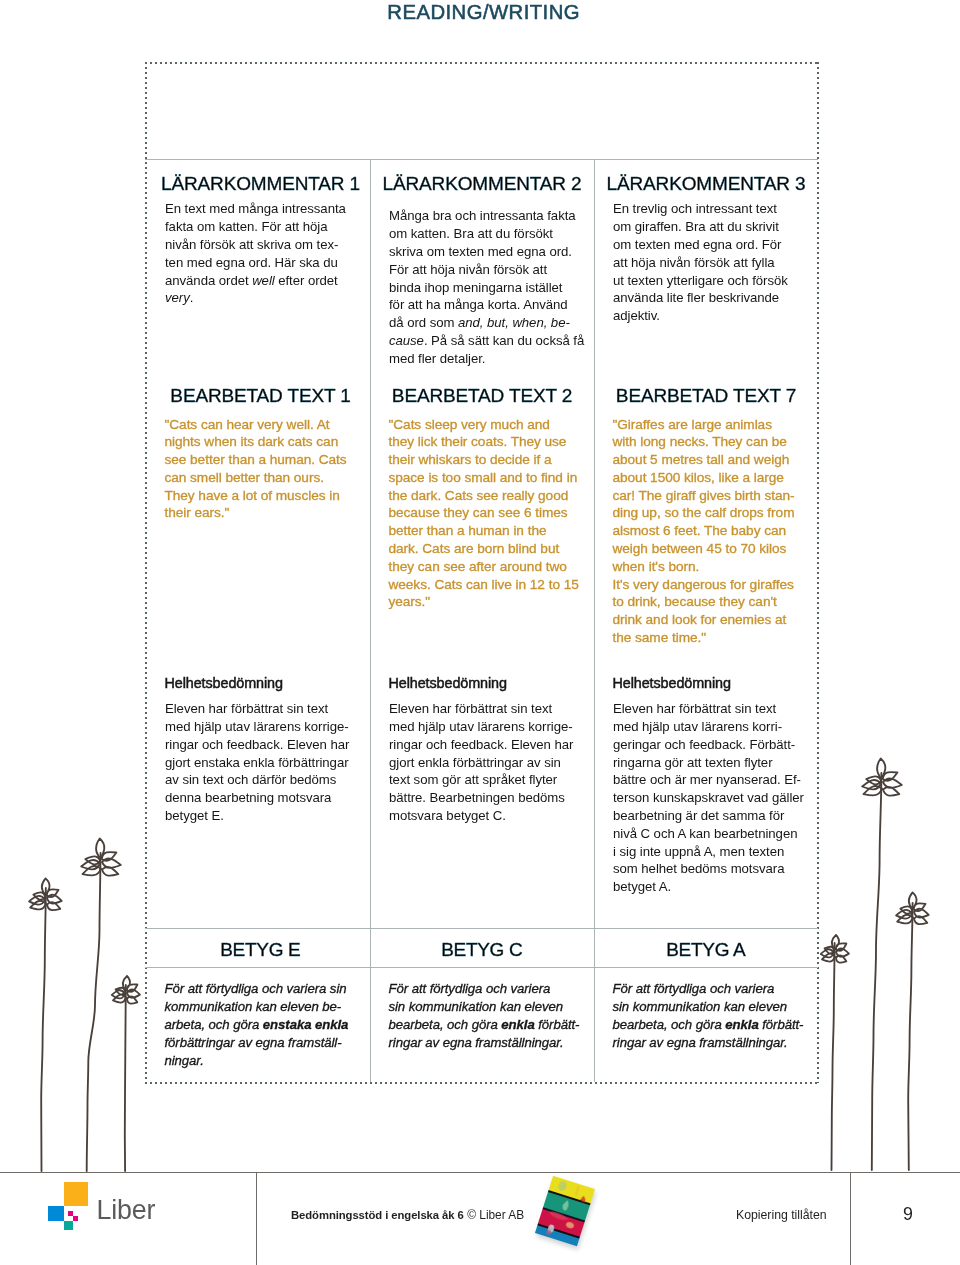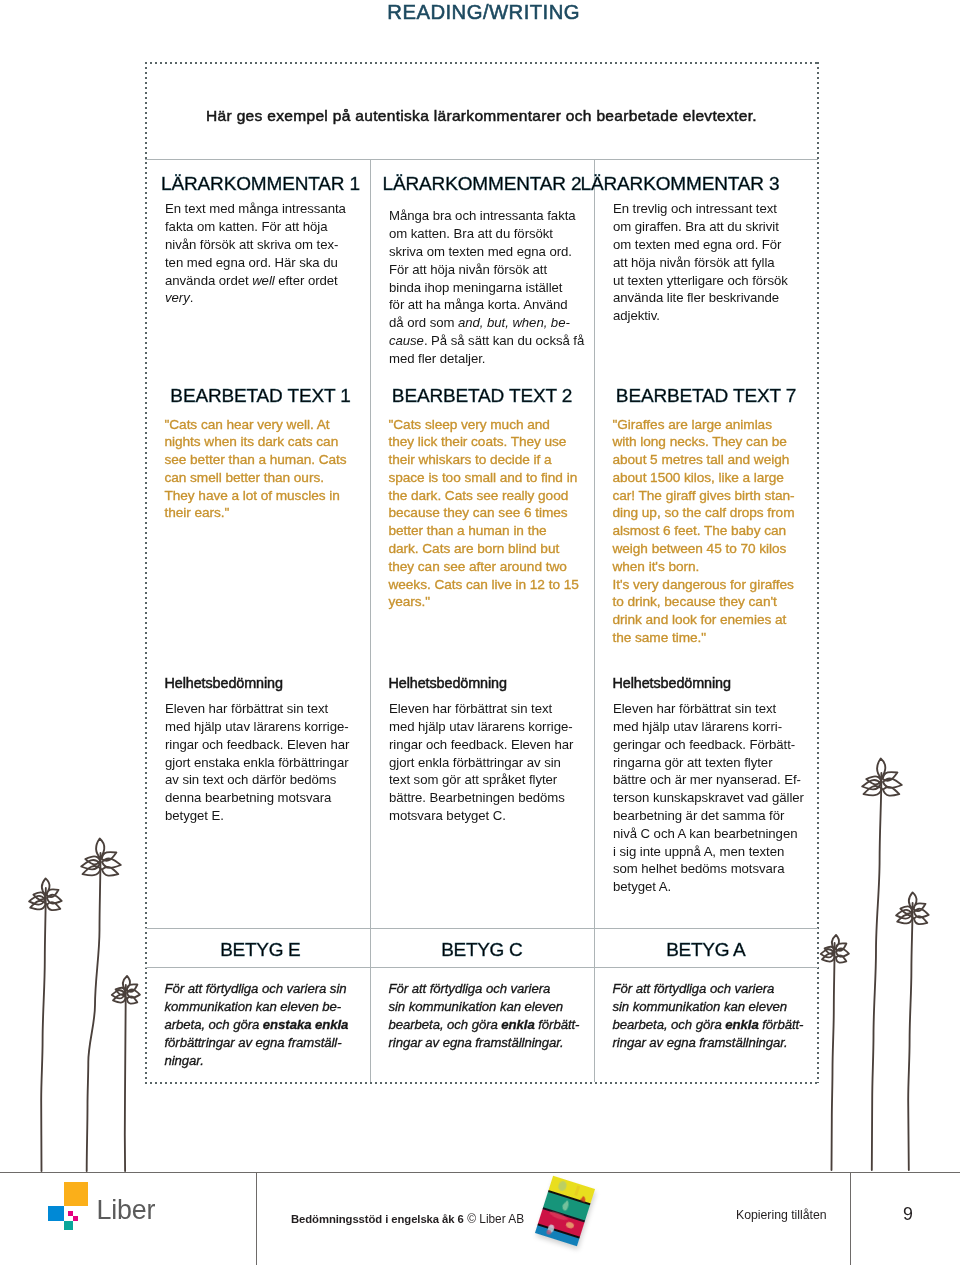--- a/index.html
+++ b/index.html
@@ -62,21 +62,21 @@
        box-shadow:2px 3px 5px rgba(0,0,0,.18);filter:saturate(.92) brightness(.97) blur(.35px);}
   .bk{position:absolute;left:0;width:44px;}
   .bk-y{top:0;height:17px;background:#f2e60f;}
   .bk-g{top:14.6px;height:18.4px;background:#0e9c7e;border-top:2.4px solid #15120c;}
   .bk-r{top:33px;height:16.5px;background:#e01048;border-top:2.2px solid #1a1020;}
   .bk-b{top:49.5px;height:12.5px;background:#0b86c6;border-top:2.4px solid #150c10;}
   .bk-art{position:absolute;left:0;top:0;}
   .footline{position:absolute;left:0;top:1172px;width:960px;height:1.3px;background:#6e6b69;}
   .footvl{position:absolute;width:1.3px;background:#6e6b69;}
   .footcenter{position:absolute;font-size:11.3px;font-weight:bold;color:#231f20;
-       letter-spacing:-0.08px;line-height:22px;white-space:nowrap;}
+       letter-spacing:-0.08px;line-height:14px;white-space:nowrap;}
   .footcenter .fl{font-weight:normal;font-size:11.9px;letter-spacing:-0.02px;margin-left:3.5px;}
   .footright{position:absolute;font-size:12.3px;font-weight:normal;color:#231f20;
        letter-spacing:-0.02px;line-height:14px;white-space:nowrap;}
   .pagenum{position:absolute;font-size:17.8px;font-weight:normal;color:#231f20;
        line-height:18px;}
   .liberlogo{position:absolute;left:0;top:0;width:0;height:0;}
   .sq{position:absolute;}
   .sq-orange{left:63.5px;top:1181.6px;width:24.7px;height:24.8px;background:#fbaf19;}
   .sq-blue{left:48.4px;top:1205.9px;width:15.4px;height:14.8px;background:#0089d6;}
   .sq-teal{left:63.5px;top:1220.6px;width:9.7px;height:9.5px;background:#0aa79b;}
@@ -89,21 +89,20 @@
 <body>
 
 <div class="page">
   <div class="pagehdr">READING/WRITING</div>
   <div class="dotbox">
     <div class="dotedge dot-h" style="left:0;top:0;width:673px;"></div>
     <div class="dotedge dot-h" style="left:0;top:1020px;width:673px;"></div>
     <div class="dotedge dot-v" style="left:0;top:0;height:1021px;"></div>
     <div class="dotedge dot-v" style="left:672px;top:0;height:1021px;"></div>
   </div>
-  <div class="t-sub">Här ges exempel på autentiska lärarkommentarer och bearbetade elevtexter.</div>
 
   <div class="hrule" style="left:145px;top:159px;width:673px;"></div>
   <div class="hrule" style="left:145px;top:928px;width:673px;"></div>
   <div class="hrule" style="left:145px;top:967px;width:673px;"></div>
   <div class="vrule" style="left:370px;top:159px;height:923px;"></div>
   <div class="vrule" style="left:594px;top:159px;height:923px;"></div>
 
   <div class="colhdr" style="left:148px;top:176.2px;width:225px;">LÄRARKOMMENTAR 1</div>
   <div class="blk reg" style="left:165px;top:200.4px;">
       <span class="ln">En text med många intressanta</span>
@@ -178,21 +177,21 @@
       <span class="ln">motsvara betyget C.</span>
     </div>
   <div class="colhdr gradehdr" style="left:370px;top:941.8px;width:224px;">BETYG C</div>
   <div class="blk it" style="left:388.5px;top:980.3px;">
       <span class="ln">För att förtydliga och  variera</span>
       <span class="ln">sin kommunikation kan eleven</span>
       <span class="ln">bearbeta, och göra <b>enkla</b> förbätt-</span>
       <span class="ln">ringar av egna framställningar.</span>
     </div>
 
-  <div class="colhdr" style="left:568px;top:176.2px;width:224px;">LÄRARKOMMENTAR 3</div>
+  <div class="colhdr" style="left:594px;top:176.2px;width:224px;">LÄRARKOMMENTAR 3</div>
   <div class="blk reg" style="left:613px;top:200.4px;">
       <span class="ln">En trevlig och intressant text</span>
       <span class="ln">om giraffen. Bra att du skrivit</span>
       <span class="ln">om texten med egna ord. För</span>
       <span class="ln">att höja nivån försök att fylla</span>
       <span class="ln">ut texten ytterligare och försök</span>
       <span class="ln">använda lite fler beskrivande</span>
       <span class="ln">adjektiv.</span>
     </div>
   <div class="colhdr" style="left:594px;top:388.2px;width:224px;">BEARBETAD TEXT 7</div>

